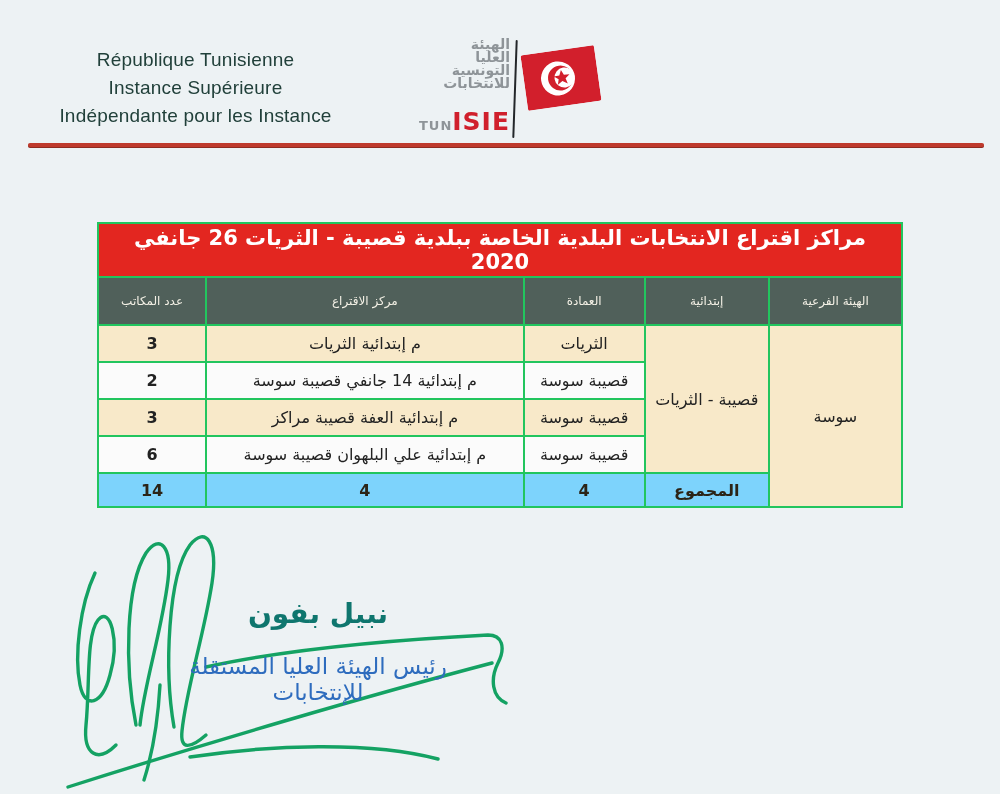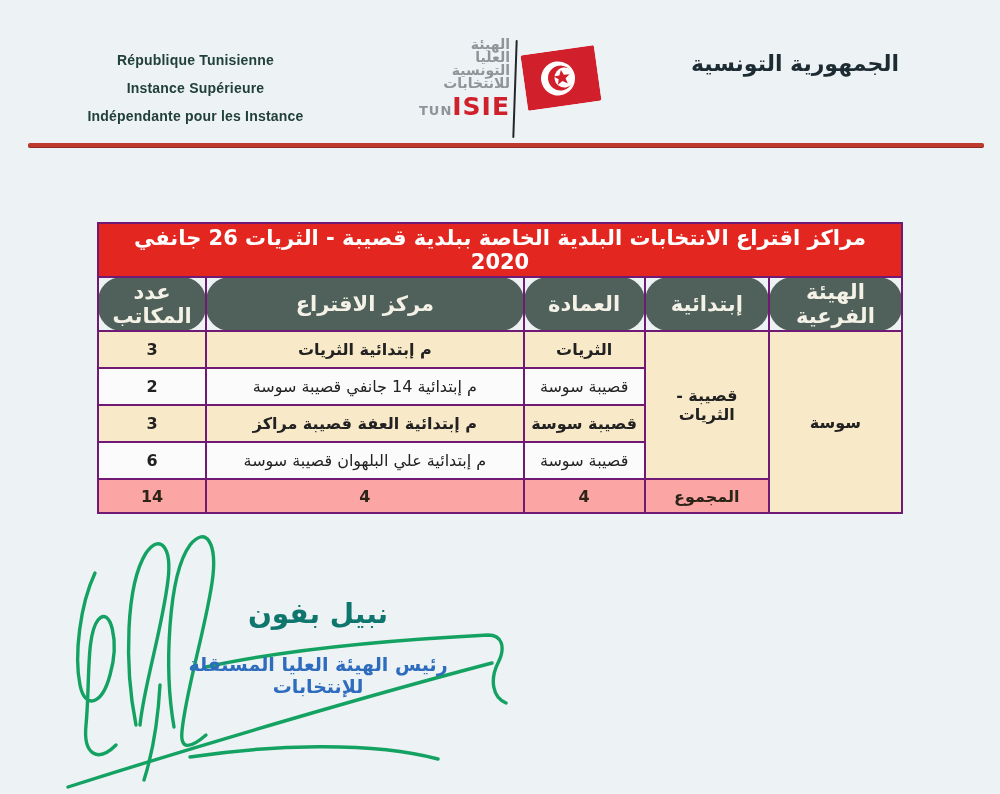--- a/index.html
+++ b/index.html
@@ -4,68 +4,68 @@
 <style>
   html,body{margin:0;padding:0;background:#dfe5e8;}
   .page{
     position:relative;width:1000px;height:794px;margin:0 auto;
     background:#edf2f4;overflow:hidden;
     font-family:"DejaVu Sans",sans-serif;
   }
   
   .fr-block{
     position:absolute;left:28px;top:46px;width:335px;
-    text-align:center;color:#21403a;font-weight:bold;
+    text-align:center;color:#21403a;font-weight:normal;
     font-family:"Liberation Sans","DejaVu Sans",sans-serif;
-    font-size:14px;line-height:28px;letter-spacing:.2px;
+    font-size:19px;line-height:28px;letter-spacing:.2px;
   }
   .ar-block{
     position:absolute;left:620px;top:48px;width:350px;
     text-align:center;color:#1d2b33;direction:rtl;
   }
   .ar-block .l1{font-size:22px;font-weight:bold;line-height:32px;}
   .ar-block .l2{font-size:20px;font-weight:bold;line-height:30px;}
   
   .logo{position:absolute;left:398px;top:36px;width:200px;height:105px;}
   .logo-text{position:absolute;right:88px;top:2px;width:110px;text-align:right;direction:rtl;}
   .logo-ar{font-size:14px;line-height:13px;font-weight:bold;color:#8e9498;letter-spacing:1px;}
-  .logo-latin{margin-top:2px;direction:ltr;text-align:right;white-space:nowrap;}
+  .logo-latin{margin-top:17px;direction:ltr;text-align:right;white-space:nowrap;}
   .logo-latin .pre{font-size:13px;color:#8e9498;font-weight:bold;letter-spacing:1px;}
   .logo-latin .suf{font-size:25px;color:#d0202c;font-weight:bold;letter-spacing:1px;}
   .logo-divider{position:absolute;left:116px;top:4px;width:2px;height:98px;background:#23272a;border-radius:2px;transform:rotate(2deg);}
   .flag{position:absolute;left:126px;top:14px;transform:rotate(-8deg);}
   .red-rule{position:absolute;left:28px;top:143px;width:956px;height:4px;background:#bf3a2c;border-radius:2px;box-shadow:0 1px 0 #8f2b20;}
   
   .tbl-wrap{position:absolute;left:97px;top:222px;width:806px;}
   table.polling{border-collapse:collapse;width:806px;direction:rtl;table-layout:fixed;}
   table.polling th,table.polling td{
-    border:2px solid #701a75;text-align:center;vertical-align:middle;
+    border:2px solid #22c55e;text-align:center;vertical-align:middle;
     font-family:"DejaVu Sans",sans-serif;padding:2px 4px;
   }
   .title-cell{
     background:#e32620;color:#ffffff;font-size:21px;font-weight:bold;
     height:44px;letter-spacing:.3px;
   }
-  tr.cols th{background:#50605a;color:#f4f1e6;font-size:21px;font-weight:bold;height:42px;border-radius:24px;}
+  tr.cols th{background:#50605a;color:#f4f1e6;font-size:12px;font-weight:normal;height:42px;}
   tr.datarow{height:37px;}
   tr.datarow td{font-size:16px;color:#222222;}
-  .bg-beige{background:#f8e9c9;font-weight:bold;}
+  .bg-beige{background:#f8e9c9;}
   .bg-white{background:#fbfbfb;}
   td.num{font-weight:bold;font-size:17px;color:#1c1c1c;}
   tr.totalrow{height:34px;}
-  tr.totalrow td{background:#fca5a5;font-size:16px;font-weight:bold;color:#2b2417;margin-left:24px;}
+  tr.totalrow td{background:#7dd3fc;font-size:16px;font-weight:bold;color:#2b2417;margin-left:24px;}
   
   .sig-svg{position:absolute;left:40px;top:535px;overflow:visible;}
   .sig-name{
     position:absolute;left:238px;top:597px;width:160px;text-align:center;
     direction:rtl;color:#0f766e;font-size:28px;font-weight:bold;letter-spacing:1px;
   }
   .sig-title{
     position:absolute;left:168px;top:653px;width:300px;text-align:center;
-    direction:rtl;color:#2e6cbe;font-size:19px;font-weight:bold;
+    direction:rtl;color:#2e6cbe;font-size:23px;font-weight:normal;
   }
 </style>
 </head>
 <body>
 
 <div class="page">
 
   <div class="fr-block">
     <div>République Tunisienne</div>
     <div>Instance Supérieure</div>
@@ -86,21 +86,20 @@
     <svg class="flag" width="74" height="56" viewBox="0 0 74 56">
       <rect x="0" y="0" width="74" height="56" rx="2" fill="#d21f2c"></rect>
       <circle cx="34" cy="28" r="17" fill="#ffffff"></circle>
       <circle cx="36.5" cy="28" r="12.5" fill="#d21f2c"></circle>
       <circle cx="40.5" cy="28" r="10" fill="#ffffff"></circle>
       <polygon fill="#d21f2c" points="38,20 40.3,25.2 45.9,25.4 41.5,28.9 43,34.3 38,31.2 33,34.3 34.5,28.9 30.1,25.4 35.7,25.2"></polygon>
     </svg>
   </div>
 
   <div class="ar-block">
-    <div class="l1">الجمهورية التونسية</div>
   </div>
 
   <div class="red-rule"></div>
 
   <div class="tbl-wrap">
     <table class="polling">
       <colgroup>
         <col style="width:133px">
           <col style="width:124px">
           <col style="width:121px">

